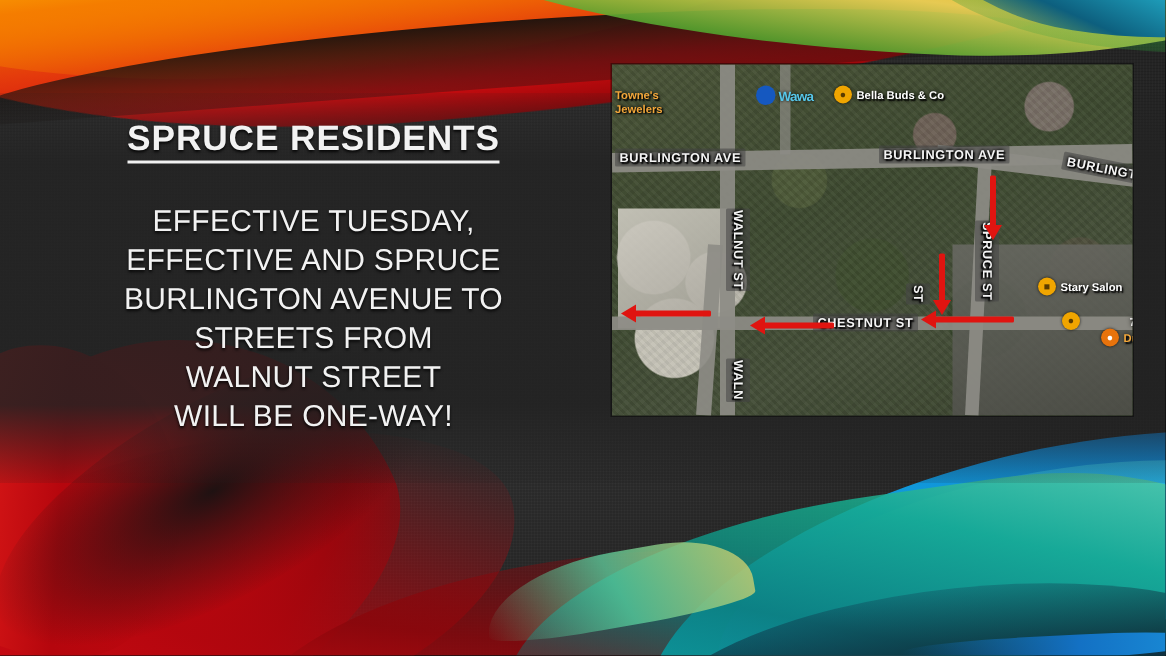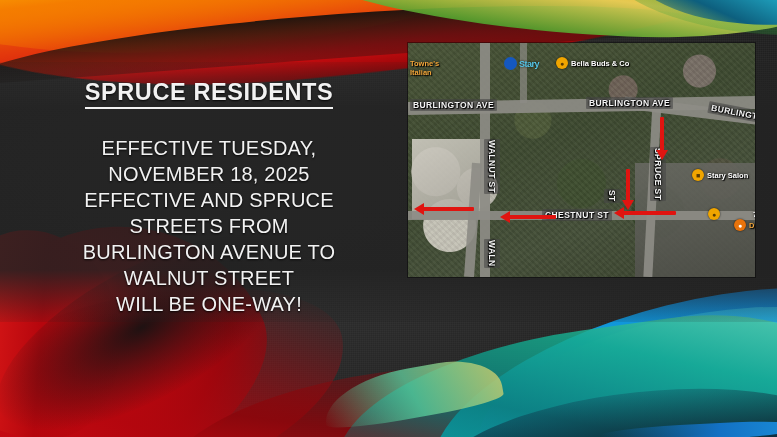--- a/index.html
+++ b/index.html
@@ -304,24 +304,23 @@
   <div class="swoosh teal-tip"></div>
   <div class="swoosh blue-dark-under"></div>
   <div class="swoosh blue-strip-btm"></div>
 
   <div class="center-veil"></div>
 
   <div class="textcol">
     <div class="headline">SPRUCE RESIDENTS</div>
     <div class="body-lines">
       <span class="ln">EFFECTIVE TUESDAY,</span>
-      <span class="ln">NOVEMBER 18, 2025</span>
       <span class="ln">EFFECTIVE AND SPRUCE</span>
+      <span class="ln">BURLINGTON AVENUE TO</span>
       <span class="ln">STREETS FROM</span>
-      <span class="ln">BURLINGTON AVENUE TO</span>
       <span class="ln">WALNUT STREET</span>
       <span class="ln"><span>WILL BE </span><span class="b">ONE-WAY</span><span>!</span></span>
     </div>
   </div>
 
   <div id="map">
     <div class="mlayer sat"></div>
     <div class="mlayer sat-noise"></div>
     <div class="lot"></div>
     <div class="bldg"></div>
@@ -338,34 +337,34 @@
     <div class="slabel plate" style="left:178px;top:54px;">BURLINGTON AVE</div>
     <div class="slabel plate" style="left:300px;top:63px;transform:rotate(11deg);">BURLINGT</div>
     <div class="slabel plate" style="left:134px;top:166px;">CHESTNUT ST</div>
     <div class="slabel plate vert" style="left:76px;top:96px;">WALNUT ST</div>
     <div class="slabel plate vert" style="left:76px;top:196px;">WALN</div>
     <div class="slabel plate vert" style="left:242px;top:104px;">SPRUCE ST</div>
     <div class="slabel plate vert" style="left:196px;top:146px;">ST</div>
 
     <div class="poi" style="left:2px;top:16px;flex-direction:column;align-items:flex-start;gap:0;">
       <span class="poi-txt orange">Towne's</span>
-      <span class="poi-txt orange">Italian</span>
+      <span class="poi-txt orange">Jewelers</span>
     </div>
 
     <div class="wawa-chip">
       <span class="dot"></span>
-      <span class="lbl">Stary</span>
+      <span class="lbl">Wawa</span>
     </div>
 
     <div class="poi" style="left:148px;top:14px;">
       <span class="pin orange">●</span>
       <span class="poi-txt">Bella Buds &amp; Co</span>
     </div>
 
-    <div class="poi" style="left:284px;top:126px;">
+    <div class="poi" style="left:284px;top:142px;">
       <span class="pin orange">■</span>
       <span class="poi-txt">Stary Salon</span>
     </div>
 
     <div class="poi" style="left:300px;top:165px;gap:33px;">
       <span class="pin orange">●</span>
       <span class="poi-txt">7-Eleven</span>
     </div>
 
 

